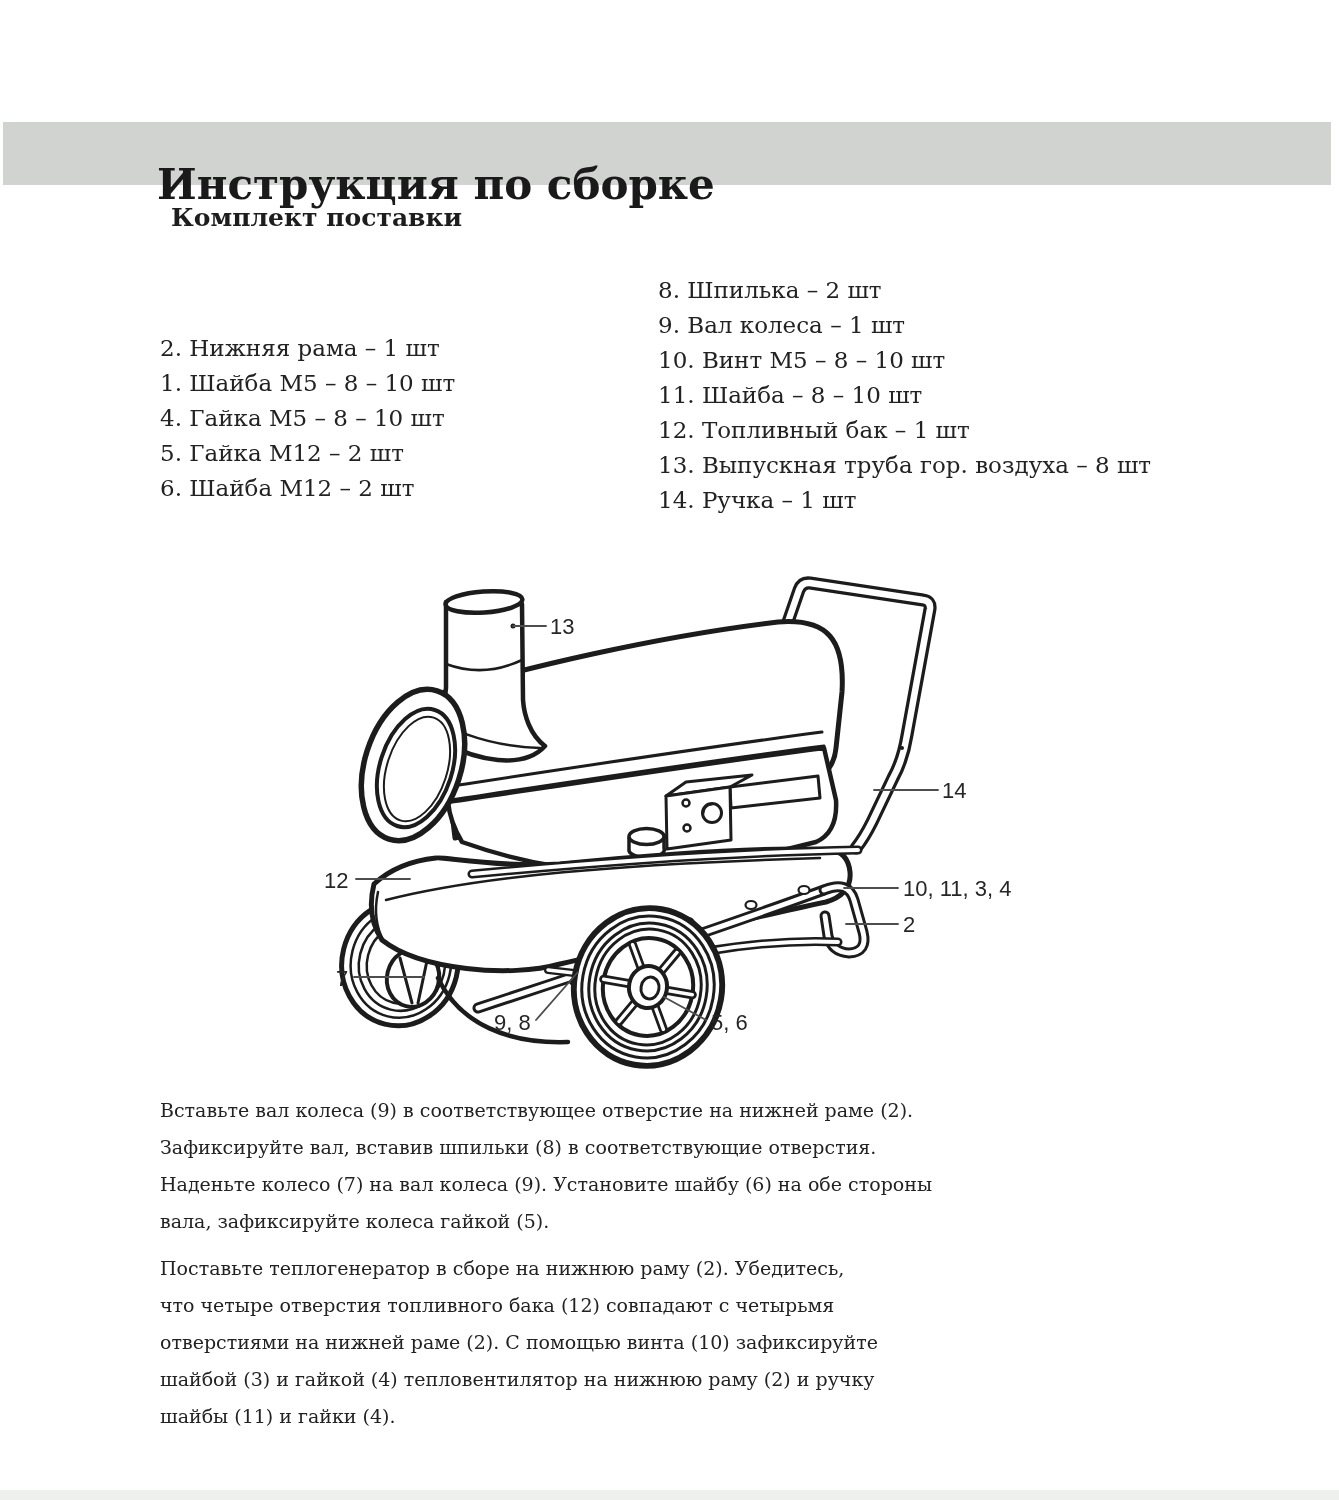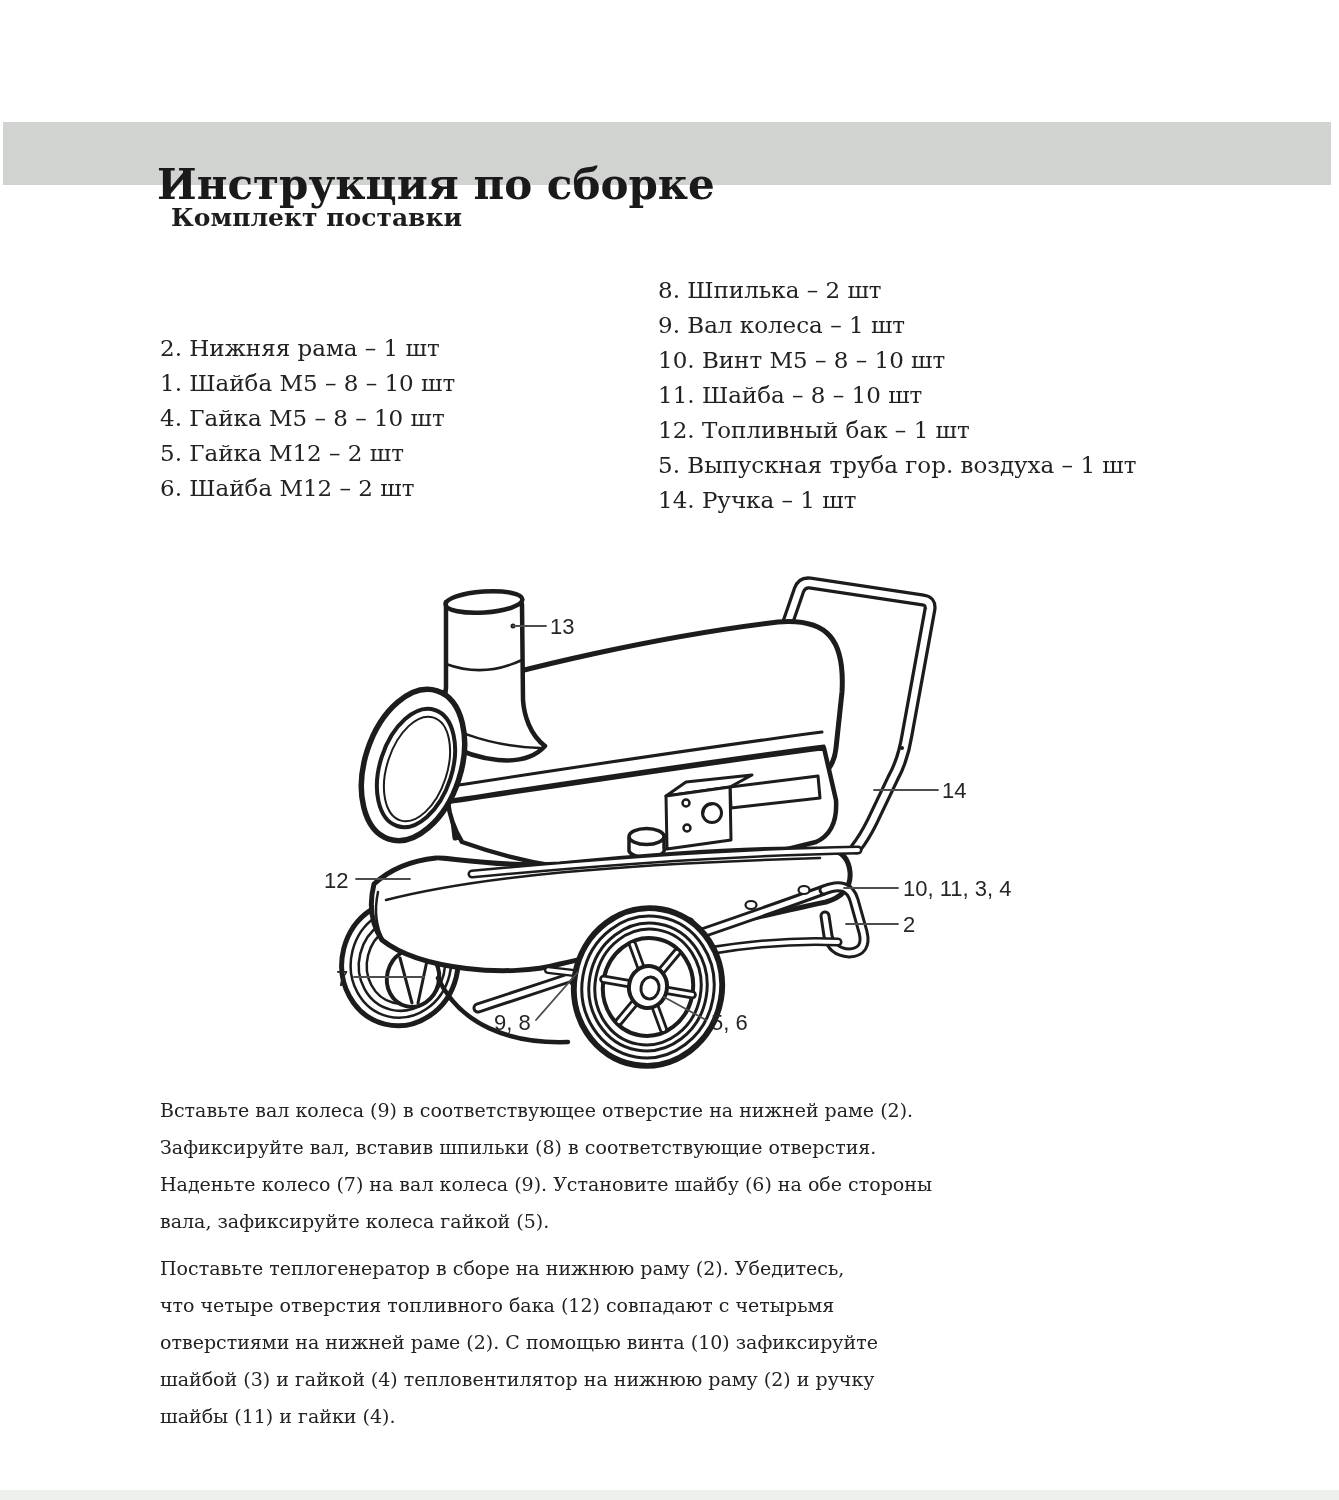--- a/index.html
+++ b/index.html
@@ -52,21 +52,21 @@
     <div>5. Гайка М12 – 2 шт</div>
     <div>6. Шайба М12 – 2 шт</div>
   </div>
 
   <div class="parts-col parts-col-right">
     <div>8. Шпилька – 2 шт</div>
     <div>9. Вал колеса – 1 шт</div>
     <div>10. Винт М5 – 8 – 10 шт</div>
     <div>11. Шайба – 8 – 10 шт</div>
     <div>12. Топливный бак – 1 шт</div>
-    <div>5. Выпускная труба гор. воздуха – 1 шт</div>
+    <div>13. Выпускная труба гор. воздуха – 8 шт</div>
     <div>14. Ручка – 1 шт</div>
   </div>
 
   <div class="diagram">
     <svg width="740" height="520" viewBox="280 560 740 520" xmlns="http://www.w3.org/2000/svg">
       <g fill="none" stroke="#1c1c1c" stroke-linecap="round" stroke-linejoin="round">
 
         <g>
           <path d="M 770 674 L 799 590 Q 802 582 810 583 L 923 600 Q 931 601 930 609 L 907 735 Q 903 760 893 778 L 872 822 Q 864 838 856 848" stroke-width="13"></path>
           <path d="M 770 674 L 799 590 Q 802 582 810 583 L 923 600 Q 931 601 930 609 L 907 735 Q 903 760 893 778 L 872 822 Q 864 838 856 848" stroke="#ffffff" stroke-width="6.5"></path>

